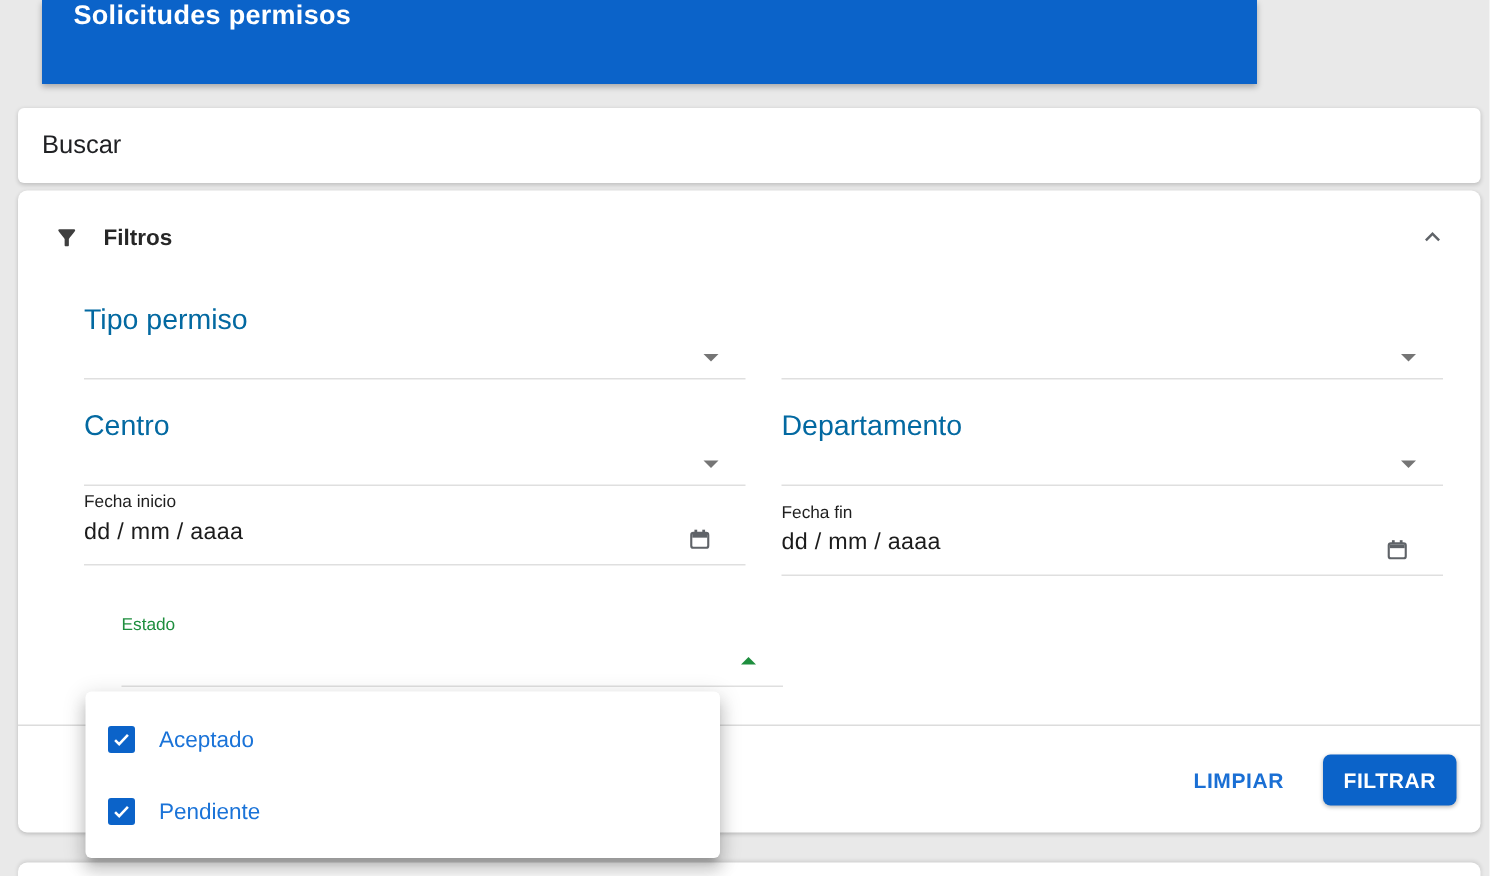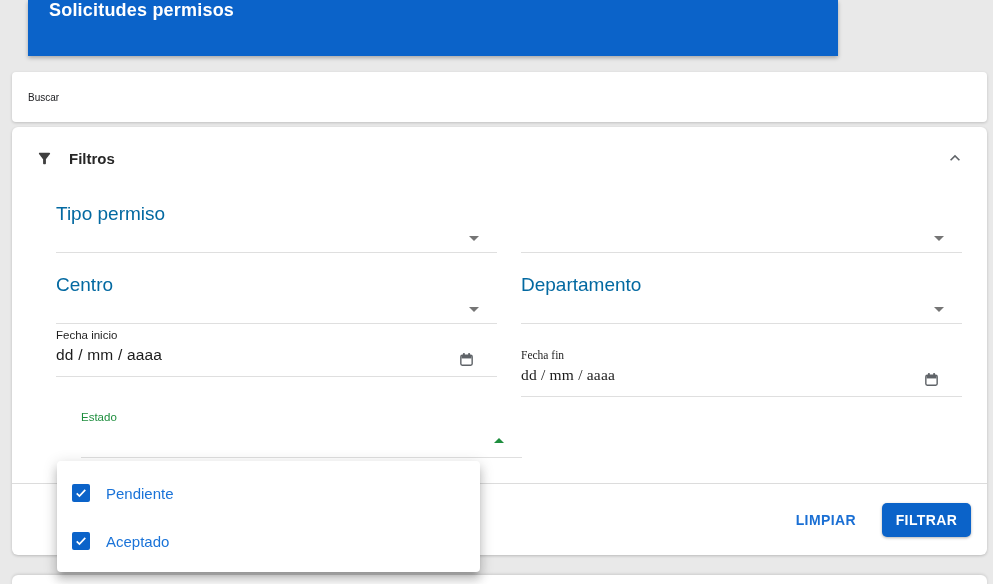--- a/index.html
+++ b/index.html
@@ -27,21 +27,21 @@
   .search-card {
     position:absolute; left:12px; top:72px; width:975px; height:50px;
     background:#fff; border-radius:4px;
     box-shadow:0 1px 3px rgba(0,0,0,.18);
     display:flex; align-items:center;
     padding:0 16px;
   }
   .search-input {
     border:none; outline:none; width:100%;
     font-family:"Liberation Sans", sans-serif;
-    font-size:10px; color:#4c1d95; background:transparent;
+    font-size:17px; color:#4c1d95; background:transparent;
   }
   .search-input::placeholder { color:#202124; opacity:1; }
 
   
   .filters-card {
     position:absolute; left:12px; top:127px; width:975px; height:428px;
     background:#fff; border-radius:6px;
     box-shadow:0 1px 3px rgba(0,0,0,.2);
   }
   .panel-header {
@@ -170,21 +170,21 @@
   <div class="f-label-small">Fecha inicio</div>
   <div class="f-value">dd / mm / aaaa</div>
   <svg class="cal-icon" viewBox="0 0 24 24">
     <rect x="4" y="6" width="16" height="14" rx="2" fill="none" stroke="#5f6368" stroke-width="2"></rect>
     <rect x="5" y="7" width="14" height="3.5" fill="#5f6368"></rect>
     <rect x="7" y="3" width="2.6" height="3" fill="#5f6368"></rect>
     <rect x="14.4" y="3" width="2.6" height="3" fill="#5f6368"></rect>
   </svg>
   <span class="underline"></span>
 </div>
-<div class="field" style="left:521px; top:349px; width:441px; height:48px;font-family:Liberation Serif, serif;">
+<div class="field" style="left:521px; top:336px; width:441px; height:48px;">
   <div class="f-label-small">Fecha fin</div>
   <div class="f-value">dd / mm / aaaa</div>
   <svg class="cal-icon" viewBox="0 0 24 24">
     <rect x="4" y="6" width="16" height="14" rx="2" fill="none" stroke="#5f6368" stroke-width="2"></rect>
     <rect x="5" y="7" width="14" height="3.5" fill="#5f6368"></rect>
     <rect x="7" y="3" width="2.6" height="3" fill="#5f6368"></rect>
     <rect x="14.4" y="3" width="2.6" height="3" fill="#5f6368"></rect>
   </svg>
   <span class="underline"></span>
 </div>
@@ -201,25 +201,25 @@
   <button class="btn-contained">FILTRAR</button>
 </div>
 
 <div class="dropdown">
   <div class="option">
     <span class="checkbox">
       <svg width="14" height="14" viewBox="0 0 18 18">
         <path d="M3.5 9.5l3.5 3.5 7.5-8" fill="none" stroke="#fff" stroke-width="2.2"></path>
       </svg>
     </span>
-    <span class="option-label">Pendiente</span>
+    <span class="option-label">Aceptado</span>
   </div>
   <div class="option">
     <span class="checkbox">
       <svg width="14" height="14" viewBox="0 0 18 18">
         <path d="M3.5 9.5l3.5 3.5 7.5-8" fill="none" stroke="#fff" stroke-width="2.2"></path>
       </svg>
     </span>
-    <span class="option-label">Aceptado</span>
+    <span class="option-label">Pendiente</span>
   </div>
 </div>
 
 <div class="results-card"></div>
 
 </body></html>

